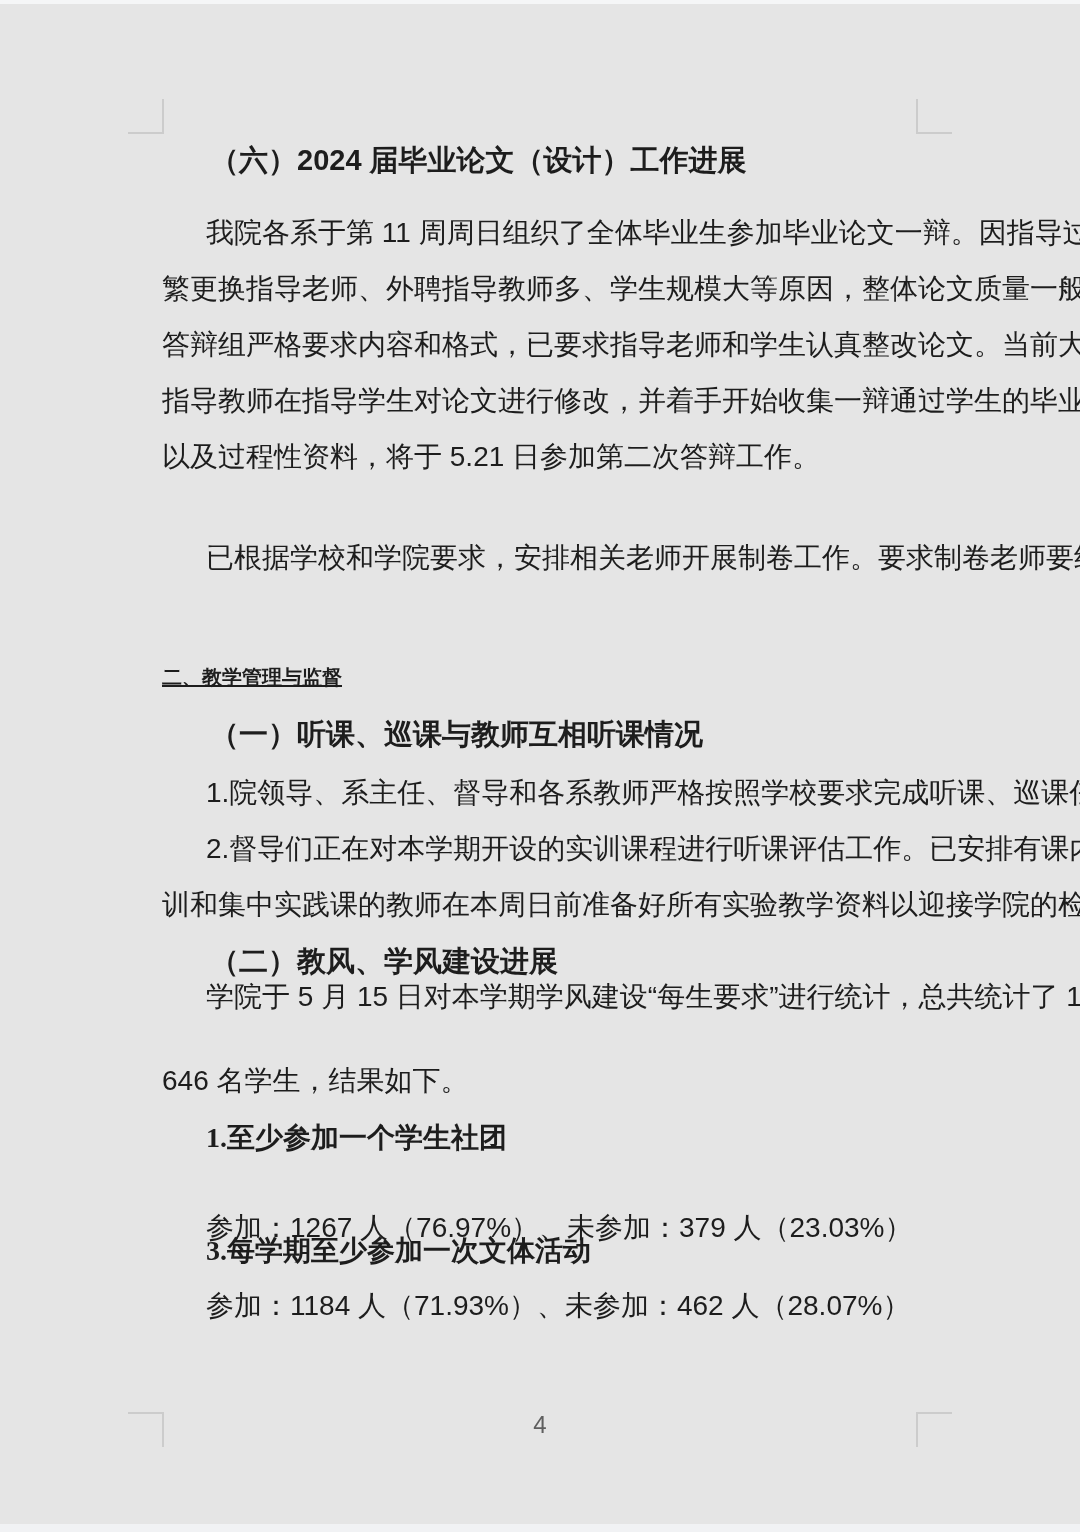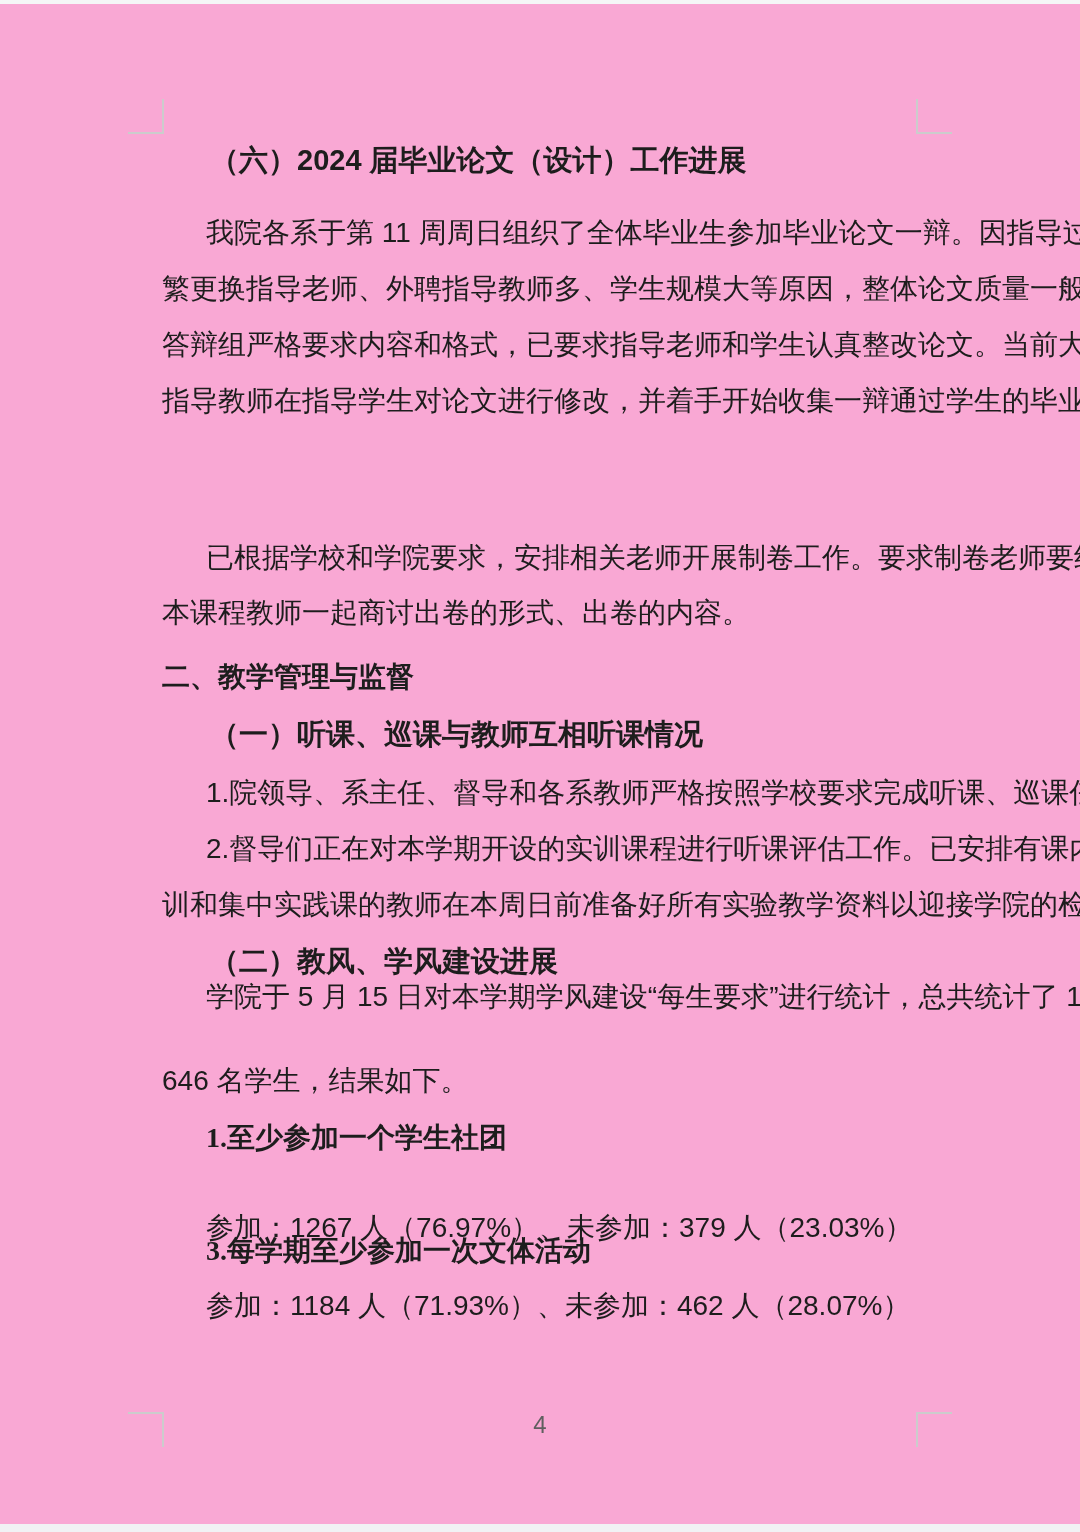--- a/index.html
+++ b/index.html
@@ -6,21 +6,21 @@
     margin: 0;
     padding: 0;
     width: 1080px;
     height: 1532px;
     background: #ffffff;
     overflow: hidden;
   }
   .page {
     position: absolute;
     inset: 0;
-    background: #f9a8d4;
+    background: #e5e5e5;
     font-family: "Liberation Sans", sans-serif;
     color: #1d1d1d;
   }
   .edge-top {
     position: absolute;
     top: 0; left: 0; right: 0;
     height: 4px;
     background: #f5f6f7;
   }
   .edge-bottom {
@@ -48,23 +48,24 @@
     text-align: left;
   }
   .indent { padding-left: 44px; }
   .h2 {
     font-weight: 700;
     font-size: 29px;
     padding-left: 48px;
   }
   .h1 {
     font-weight: 700;
-    font-size: 28px;
+    font-size: 20px;
     line-height: 38px;
     padding-left: 0;
+    text-decoration: underline;
   }
   .bold { font-weight: 700; font-family: Liberation Serif, serif; }
   .footer {
     position: absolute;
     top: 1410px;
     left: 0;
     width: 100%;
     text-align: center;
     font-size: 24px;
     line-height: 30px;
@@ -82,22 +83,22 @@
   <div class="mark tl"></div>
   <div class="mark tr"></div>
   <div class="mark bl"></div>
   <div class="mark br"></div>
 
   <div class="line h2" style="top:143px">（六）2024 届毕业论文（设计）工作进展</div>
   <div class="line indent" style="top:216px">我院各系于第 11 周周日组织了全体毕业生参加毕业论文一辩。因指导过程频</div>
   <div class="line" style="top:272px">繁更换指导老师、外聘指导教师多、学生规模大等原因，整体论文质量一般。各</div>
   <div class="line" style="top:328px">答辩组严格要求内容和格式，已要求指导老师和学生认真整改论文。当前大部分</div>
   <div class="line" style="top:384px">指导教师在指导学生对论文进行修改，并着手开始收集一辩通过学生的毕业论文</div>
+  <div class="line" style="top:440px">以及过程性资料，将于 5.21 日参加第二次答辩工作。</div>
   <div class="line indent" style="top:541px">已根据学校和学院要求，安排相关老师开展制卷工作。要求制卷老师要组织</div>
-  <div class="line" style="top:596px">本课程教师一起商讨出卷的形式、出卷的内容。</div>
   <div class="line h1" style="top:658px">二、教学管理与监督</div>
   <div class="line h2" style="top:717px">（一）听课、巡课与教师互相听课情况</div>
   <div class="line indent" style="top:776px">1.院领导、系主任、督导和各系教师严格按照学校要求完成听课、巡课任务。</div>
   <div class="line indent" style="top:832px">2.督导们正在对本学期开设的实训课程进行听课评估工作。已安排有课内实</div>
   <div class="line" style="top:888px">训和集中实践课的教师在本周日前准备好所有实验教学资料以迎接学院的检查。</div>
   <div class="line h2" style="top:944px">（二）教风、学风建设进展</div>
   <div class="line indent" style="top:980px">学院于 5 月 15 日对本学期学风建设“每生要求”进行统计，总共统计了 1</div>
   <div class="line" style="top:1064px">646 名学生，结果如下。</div>
   <div class="line indent bold" style="top:1121px">1.至少参加一个学生社团</div>
   <div class="line indent" style="top:1211px">参加：1267 人（76.97%）、未参加：379 人（23.03%）</div>

